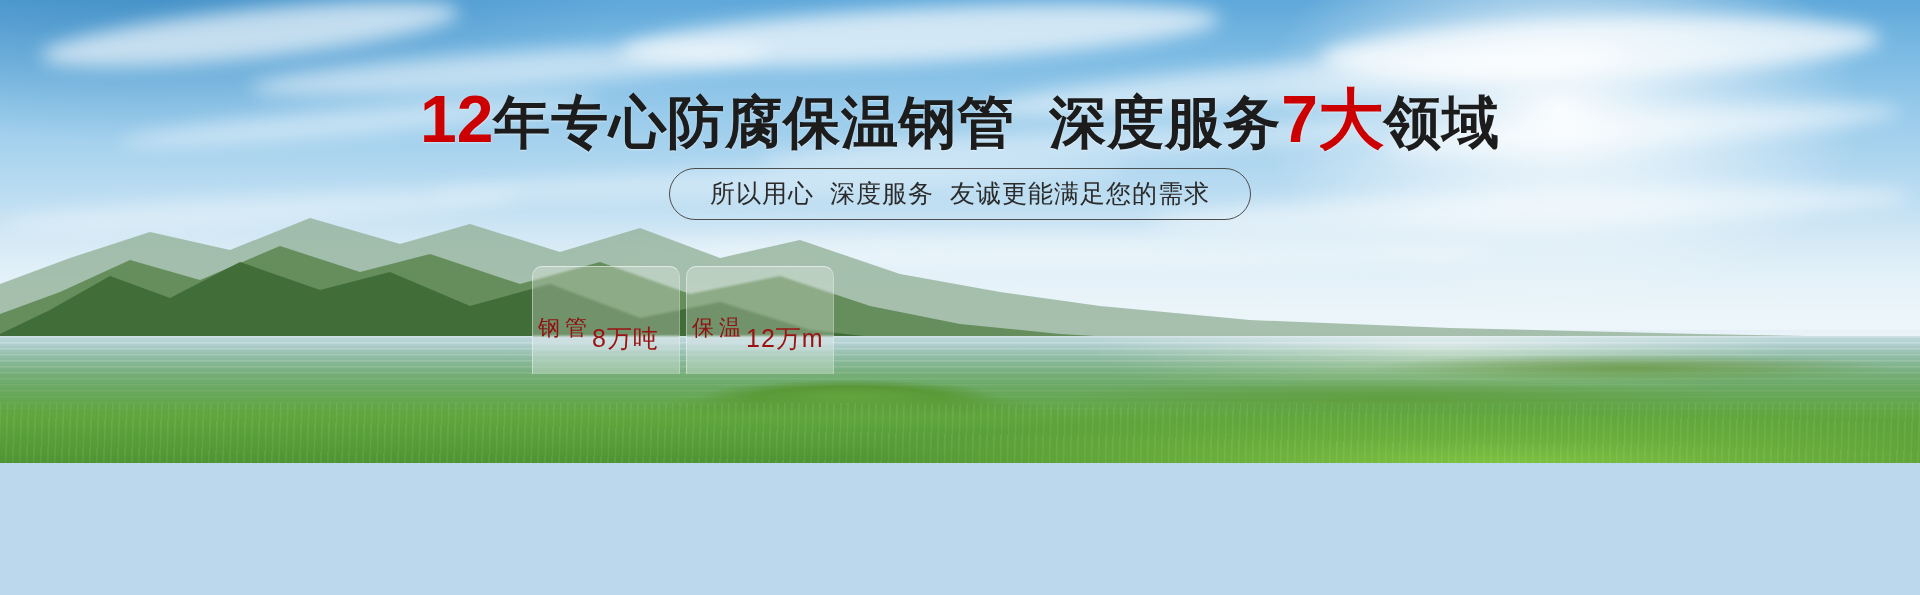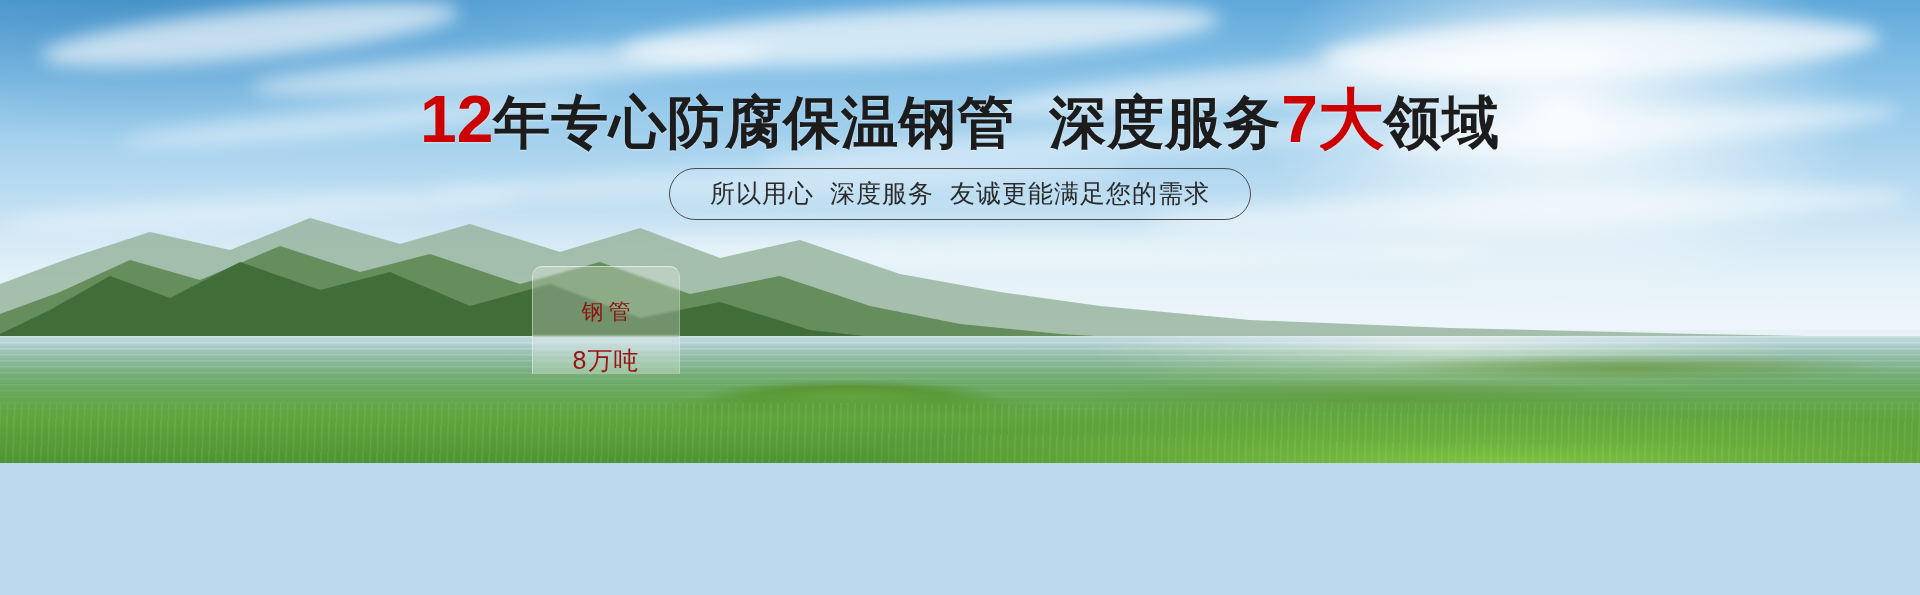--- a/index.html
+++ b/index.html
@@ -140,24 +140,23 @@
   }
   .card{
     width:148px;height:108px;
     background:rgba(255,255,255,.26);
     border-top:1px solid rgba(255,255,255,.55);
     border-left:1px solid rgba(255,255,255,.40);
     border-right:1px solid rgba(255,255,255,.25);
     border-top-left-radius:10px;
     border-top-right-radius:10px;
     display:flex;
-    flex-direction:column;
     align-items:center;
     justify-content:flex-start;
-    padding-top:32px;
+    padding-top:14px;
     box-sizing:border-box;
     backdrop-filter:blur(1px);
   }
   .card-label{
     font-size:22px;line-height:26px;
     color:#8f1111;
     letter-spacing:5px;
     text-indent:5px;
     font-weight:normal;
   }
@@ -226,16 +225,20 @@
   </div>
 
   <div class="cards">
 
     <div class="card">
       <div class="card-label">钢管</div>
       <div class="card-value"><span>8万吨</span><sup></sup></div>
     </div>
 
 
+    <div class="card">
+      <div class="card-label">保温</div>
+      <div class="card-value"><span>12万m</span><sup></sup></div>
+    </div>
 
   </div>
 
 </div>
 
 </body></html>

